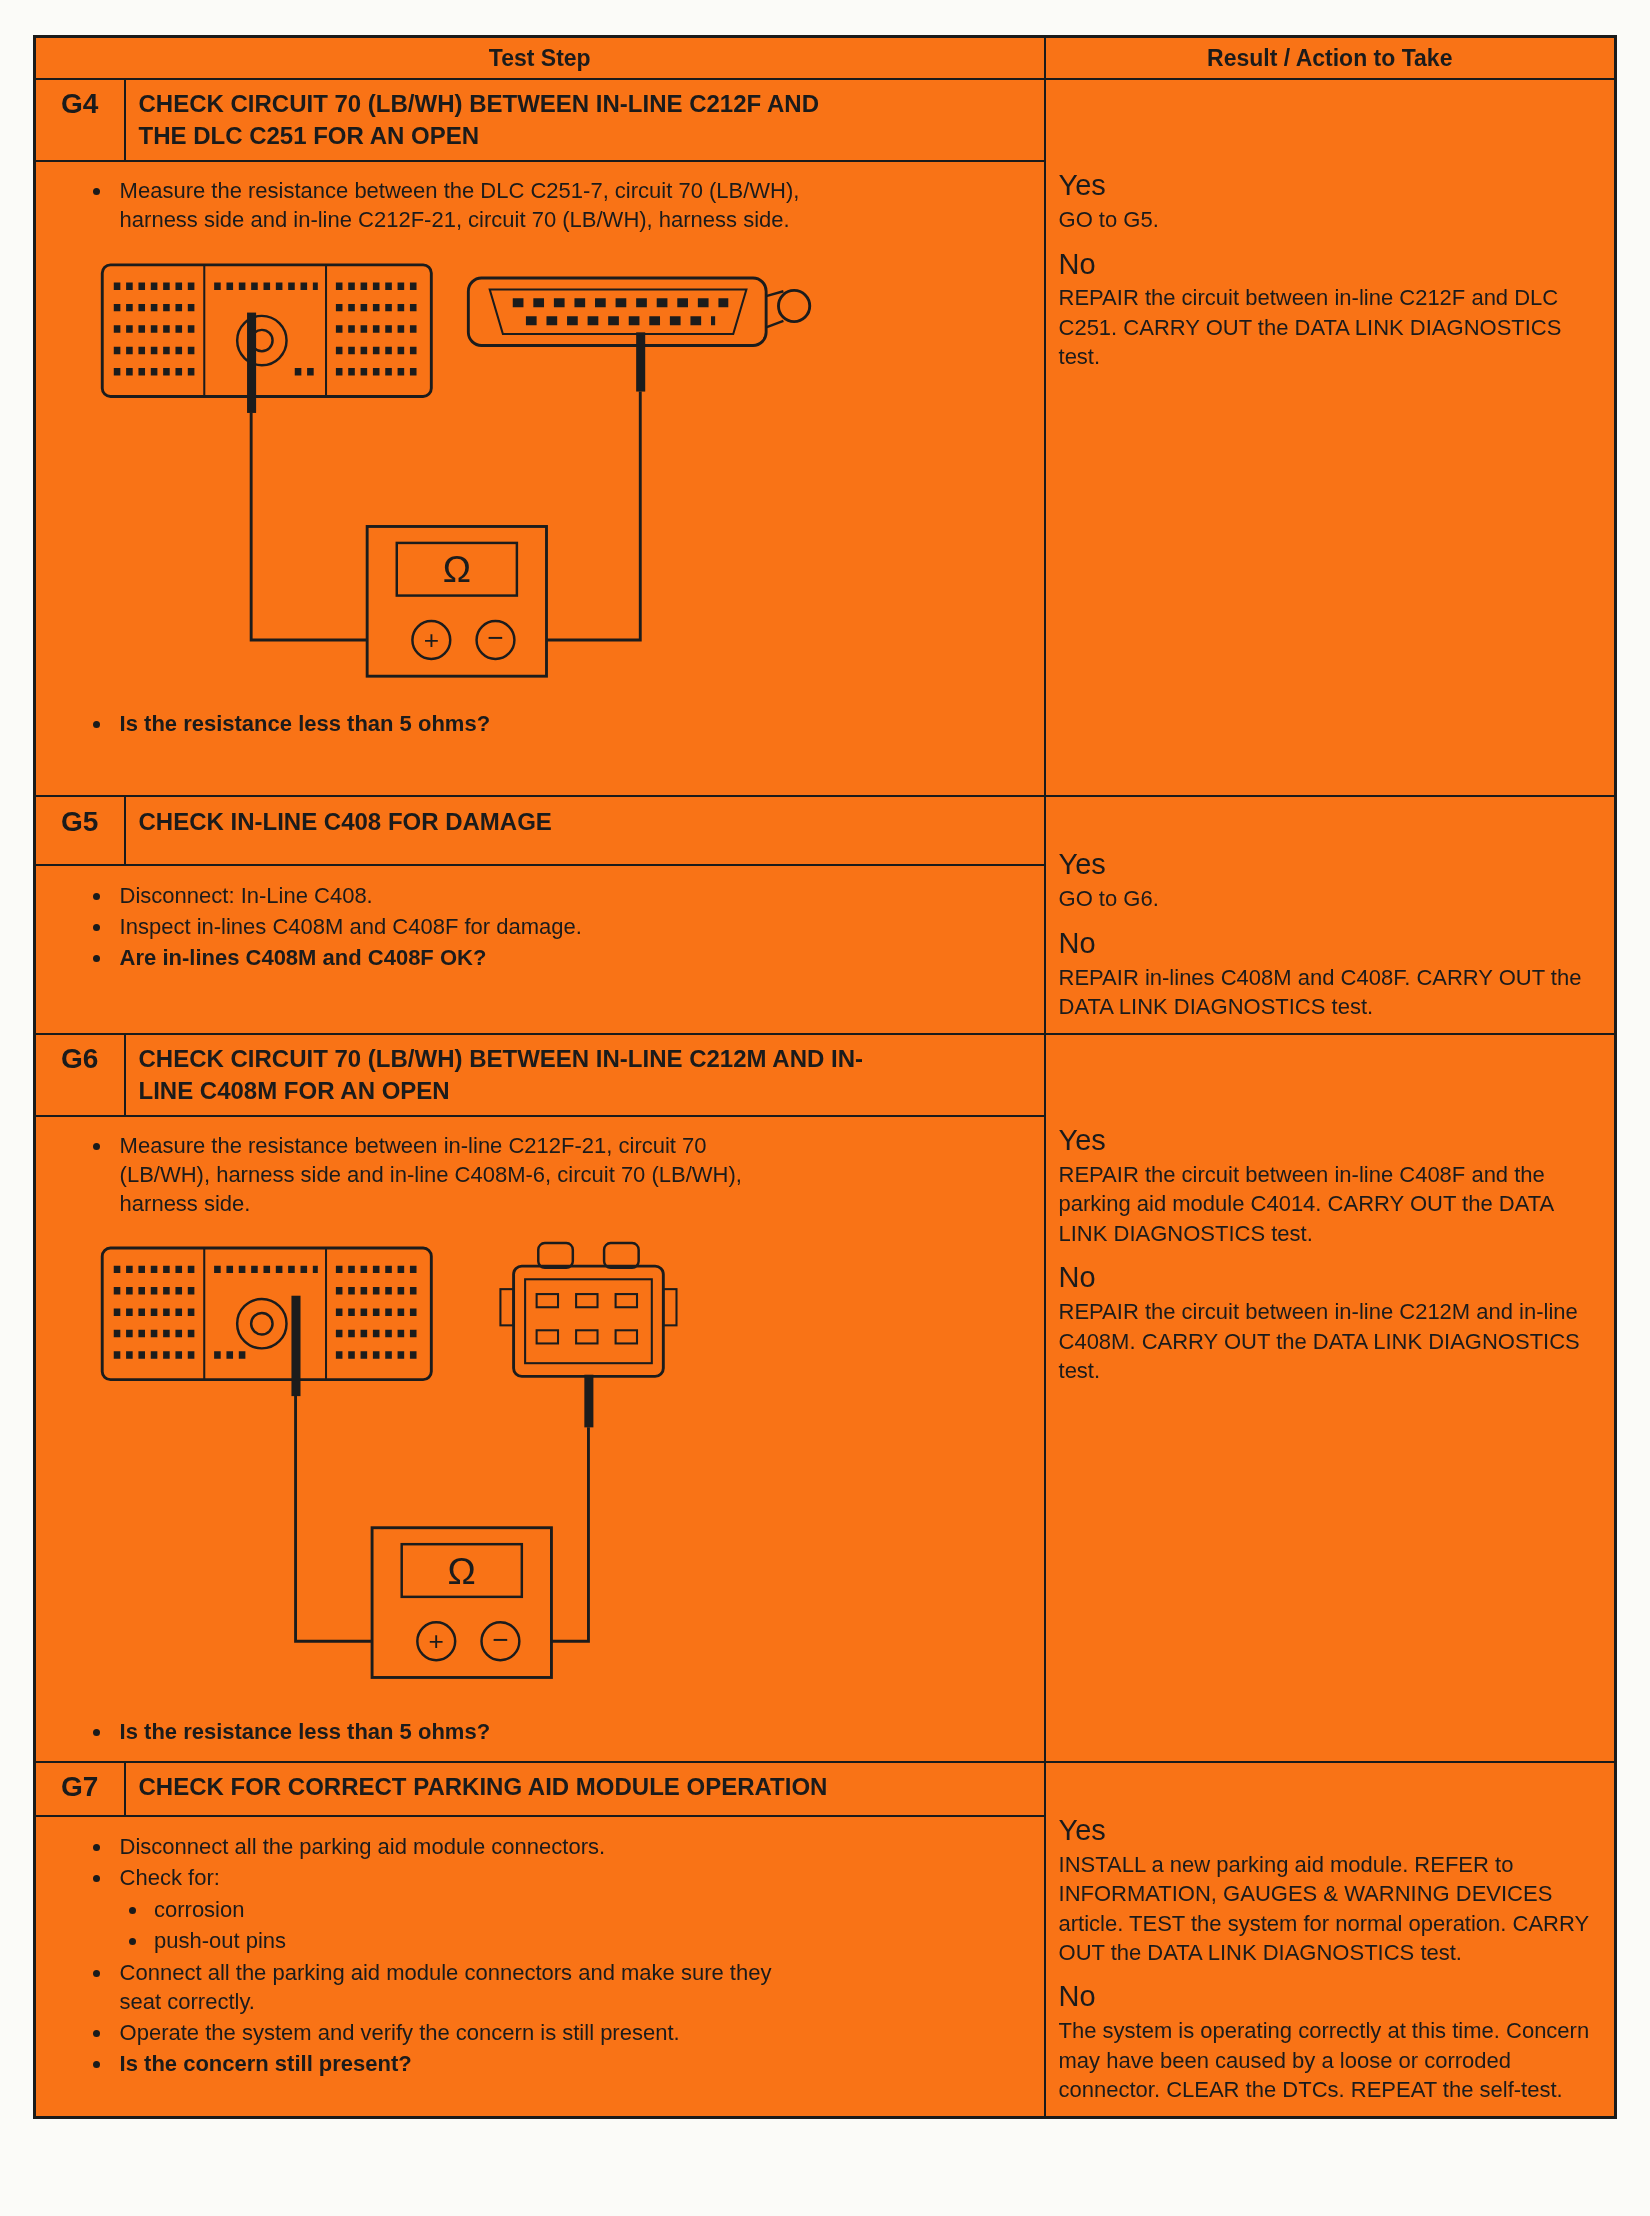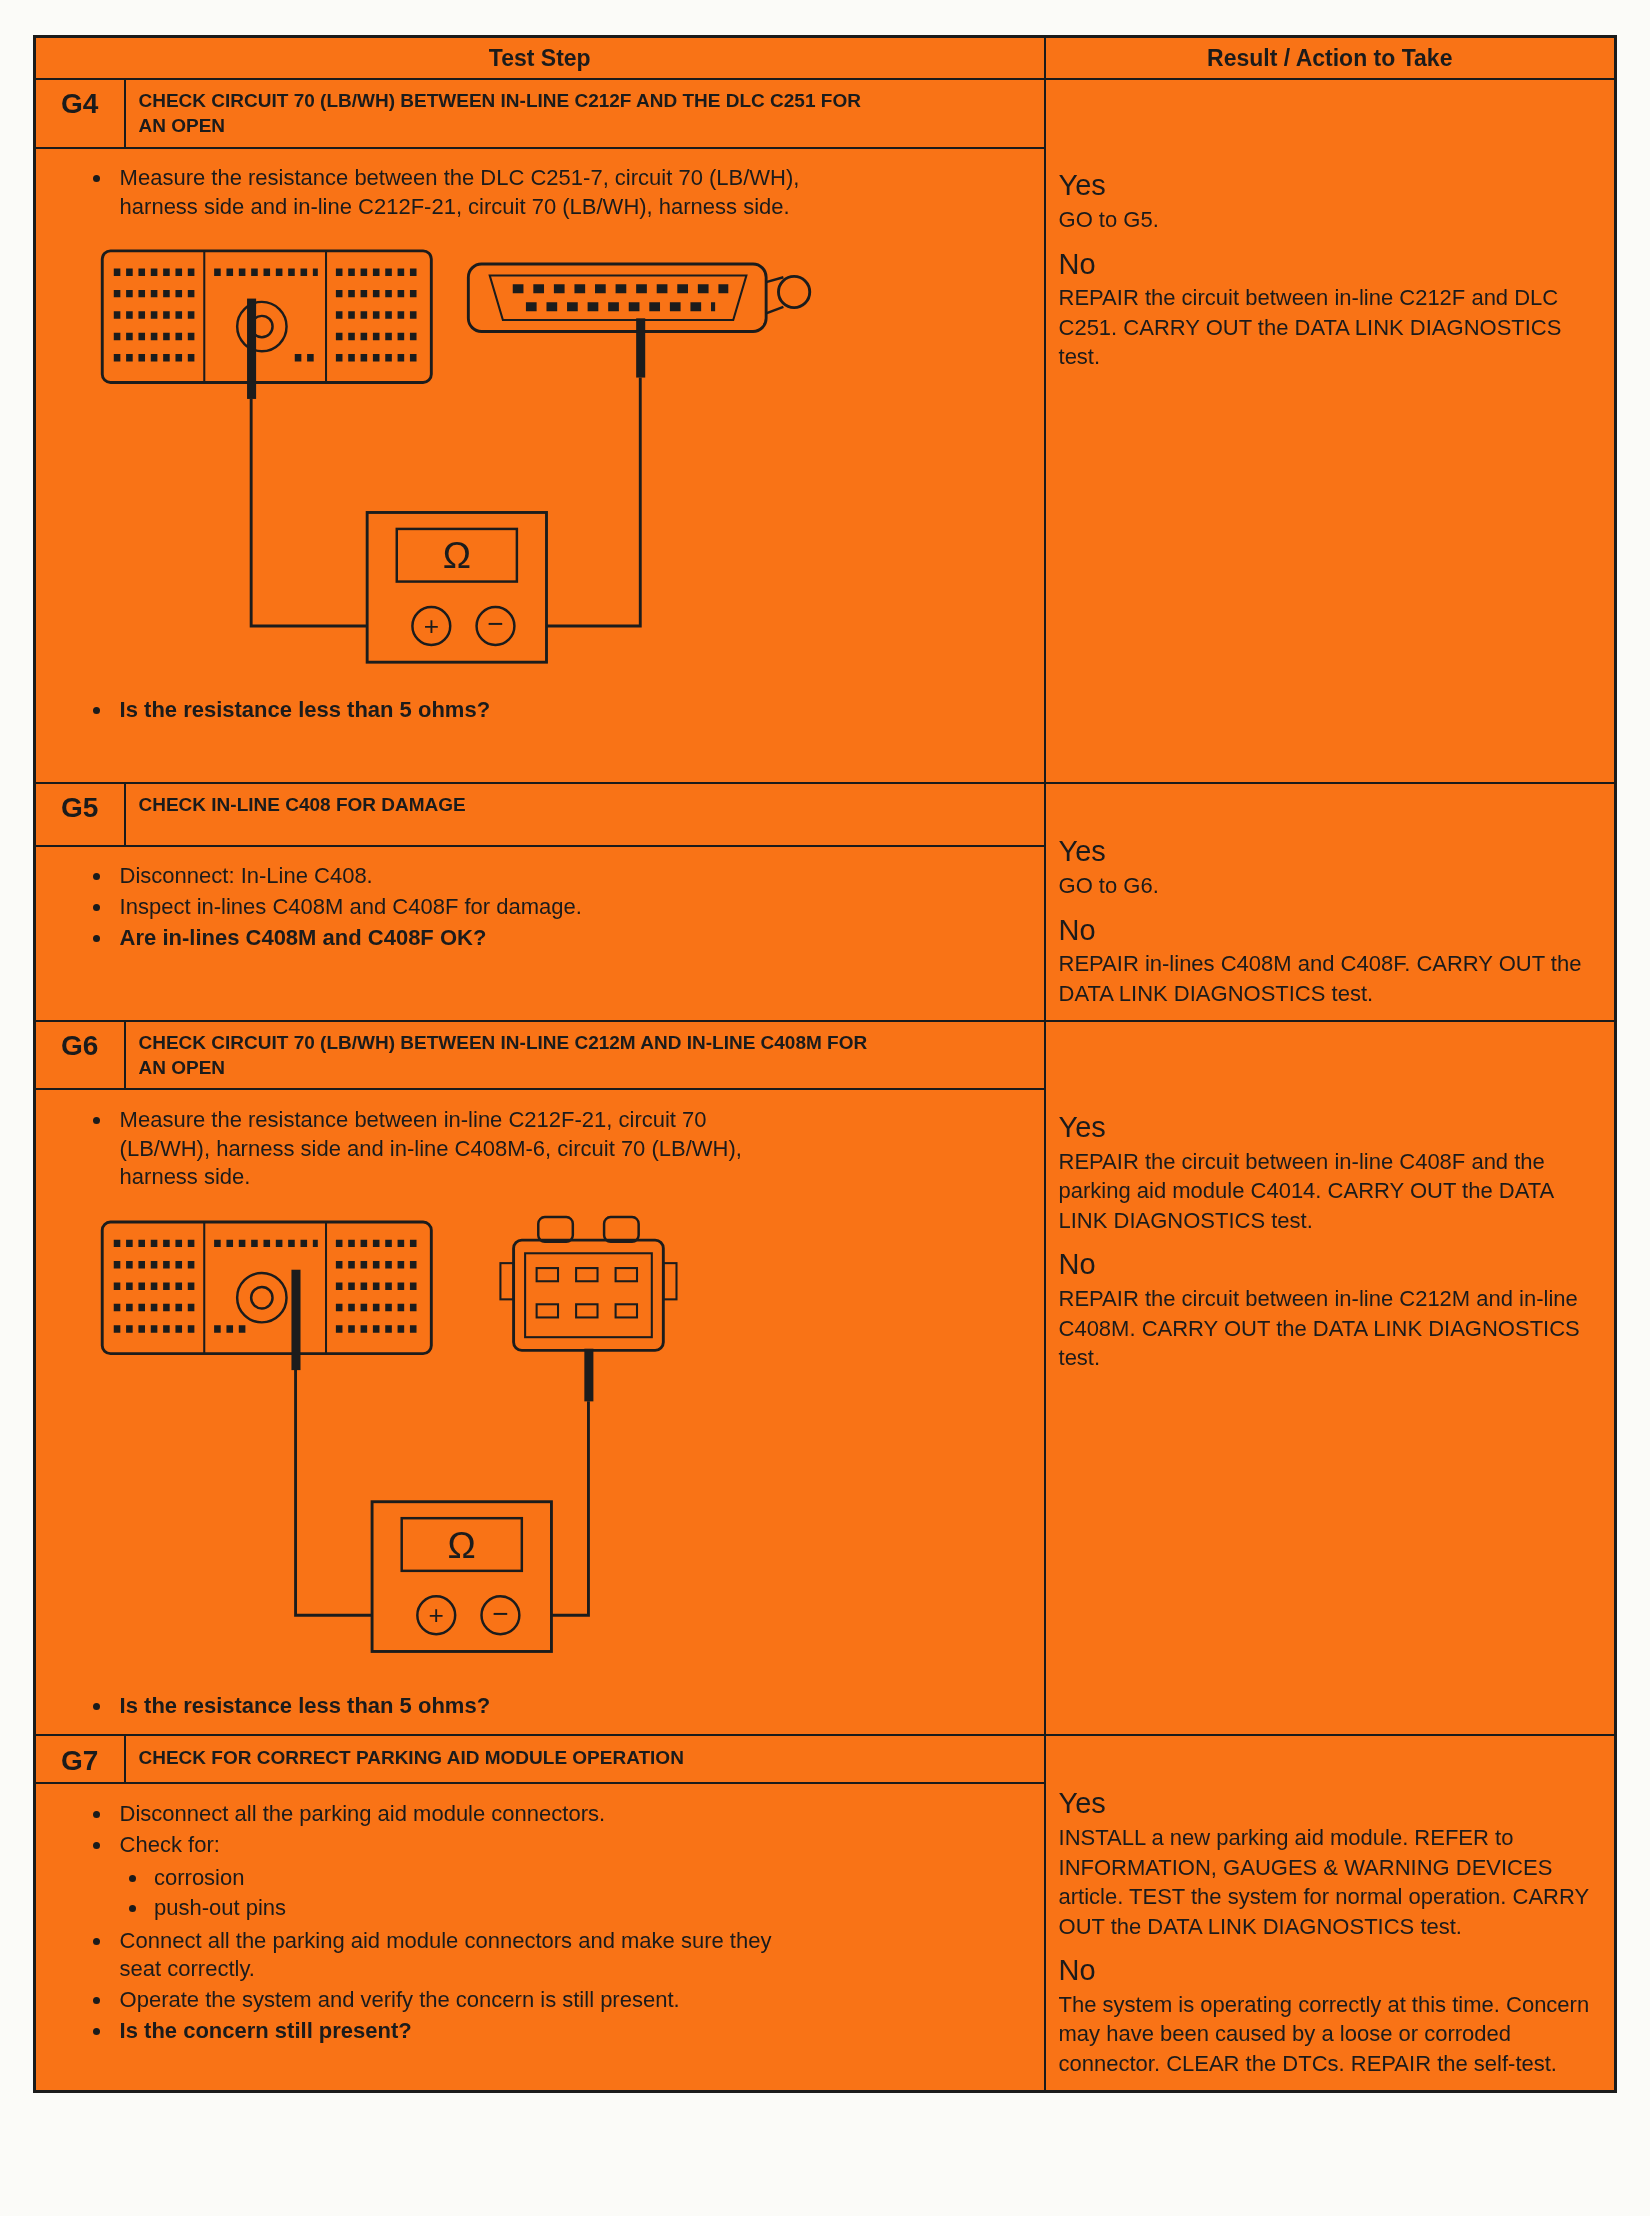--- a/index.html
+++ b/index.html
@@ -5,21 +5,21 @@
   html,body{margin:0;padding:0;}
   body{
     width:1650px;min-height:2216px;background:#fbfbf8;color:#1b1b1b;
     font-family:"Liberation Sans",sans-serif;font-size:22px;
   }
   .page{padding:35px 33px 13px 33px;}
   table.pp{border-collapse:collapse;width:100%;table-layout:fixed;background:#f97316;border:3.3px solid #1b1b1b;}
   .pp th,.pp td{border:2.5px solid #1b1b1b;vertical-align:top;}
   .pp thead th{font-size:23px;font-weight:bold;text-align:center;padding:6.6px 3.3px;}
   td.id{font-weight:bold;font-size:28px;text-align:center;padding-top:8.2px;}
-  td.title{font-weight:bold;font-size:19px;line-height:1.32;padding:8.2px 173px 8.2px 13px;}
+  td.title{font-weight:bold;font-size:24px;line-height:1.32;padding:8.2px 173px 8.2px 13px;}
   td.body{padding:13px 10px 11.5px 5px;}
   td.body.tall{height:609px;}
   ul.bullets{margin:0;padding:0 0 0 72px;list-style:disc outside;}
   ul.bullets li{padding-left:6.6px;margin:2.5px 0;line-height:1.3;max-width:683px;}
   ul.bullets li.q{font-weight:bold;}
   ul.subs{margin:4.1px 0 4.1px 0;padding:0 0 0 36px;list-style:disc outside;}
   ul.subs li{padding-left:5px;margin:1.6px 0;line-height:1.3;}
   .diagram{margin:20px 0 13px 53px;}
   td.result{padding:6.6px 13px 10px 13px;line-height:1.34;}
   td.result.pad2{padding-top:86px;}
@@ -210,21 +210,21 @@
         </td>
       </tr>
 
       <tr>
         <td class="id">G7</td>
         <td class="title">CHECK FOR CORRECT PARKING AID MODULE OPERATION</td>
         <td class="result pad1" rowspan="2">
           <div class="res-label first">Yes</div>
           <div class="res-text">INSTALL a new parking aid module. REFER to INFORMATION, GAUGES &amp; WARNING DEVICES article. TEST the system for normal operation. CARRY OUT the DATA LINK DIAGNOSTICS test.</div>
           <div class="res-label">No</div>
-          <div class="res-text">The system is operating correctly at this time. Concern may have been caused by a loose or corroded connector. CLEAR the DTCs. REPAIR the self-test.</div>
+          <div class="res-text">The system is operating correctly at this time. Concern may have been caused by a loose or corroded connector. CLEAR the DTCs. REPEAT the self-test.</div>
         </td>
       </tr>
       <tr>
         <td class="body" colspan="2">
           <ul class="bullets">
             <li>Disconnect all the parking aid module connectors.</li>
             <li>Check for:</li>
           </ul>
           <ul class="bullets" style="list-style:none;">
             <li style="padding-left:0;">

